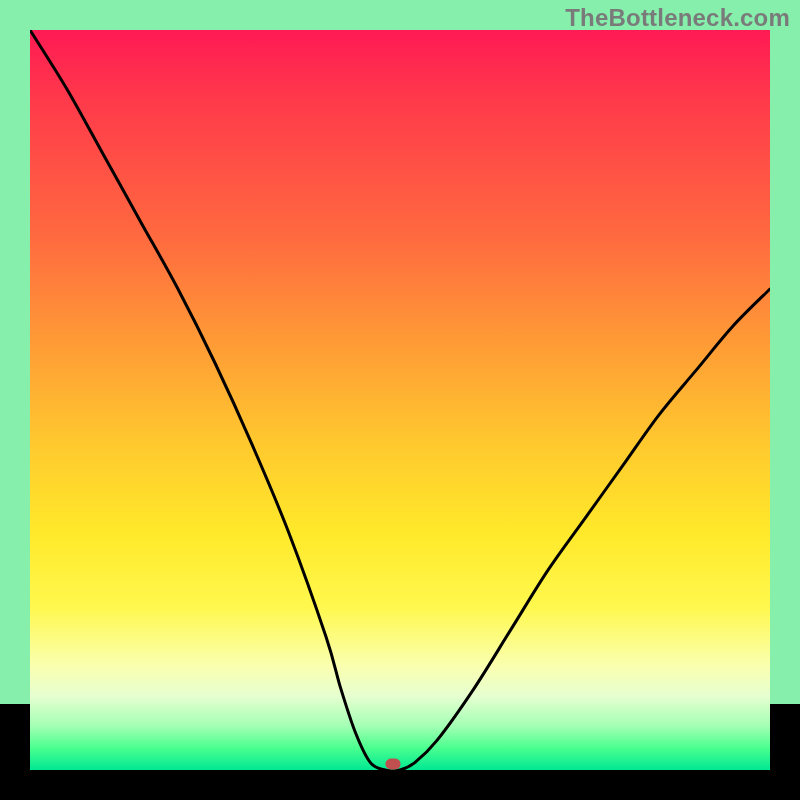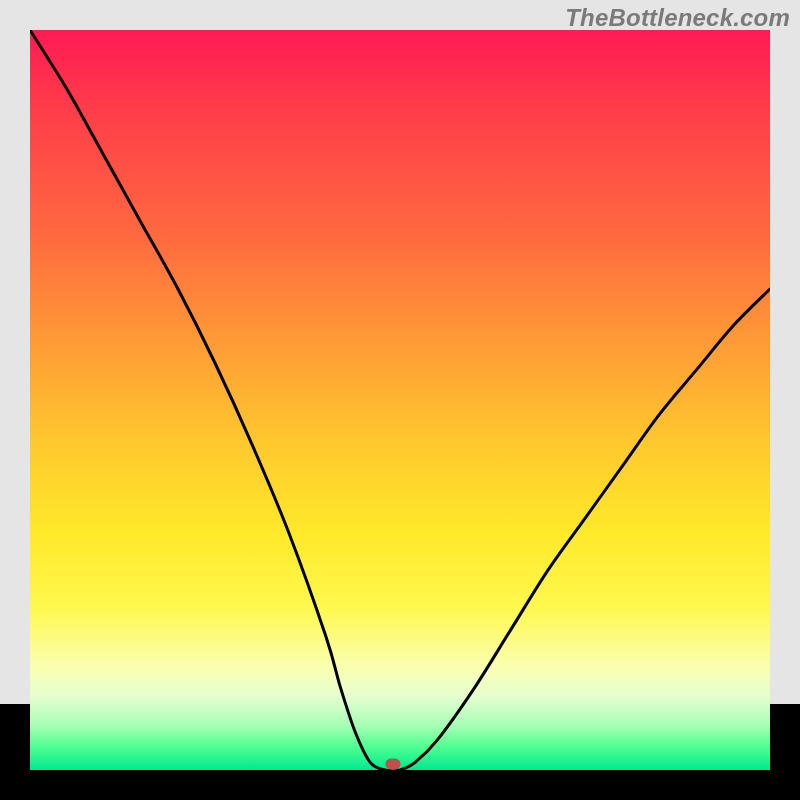--- a/index.html
+++ b/index.html
@@ -1,22 +1,21 @@
 <!DOCTYPE html>
 <html><head>
 <meta charset="utf-8">
 <style>
   * { margin: 0; padding: 0; box-sizing: border-box; }
   html, body { width: 800px; height: 800px; overflow: hidden; background: #000; }
   .frame {
     position: relative;
     width: 800px;
     height: 704px;
-    background: #e5e5e5;
-    font-style: italic;
+    background: #86efac;
   }
   .watermark {
     position: absolute;
     top: 4px;
     right: 10px;
     font-family: Arial, Helvetica, sans-serif;
     font-size: 24px;
     font-weight: 600;
     color: #7a7a7a;
     letter-spacing: 0.2px;

